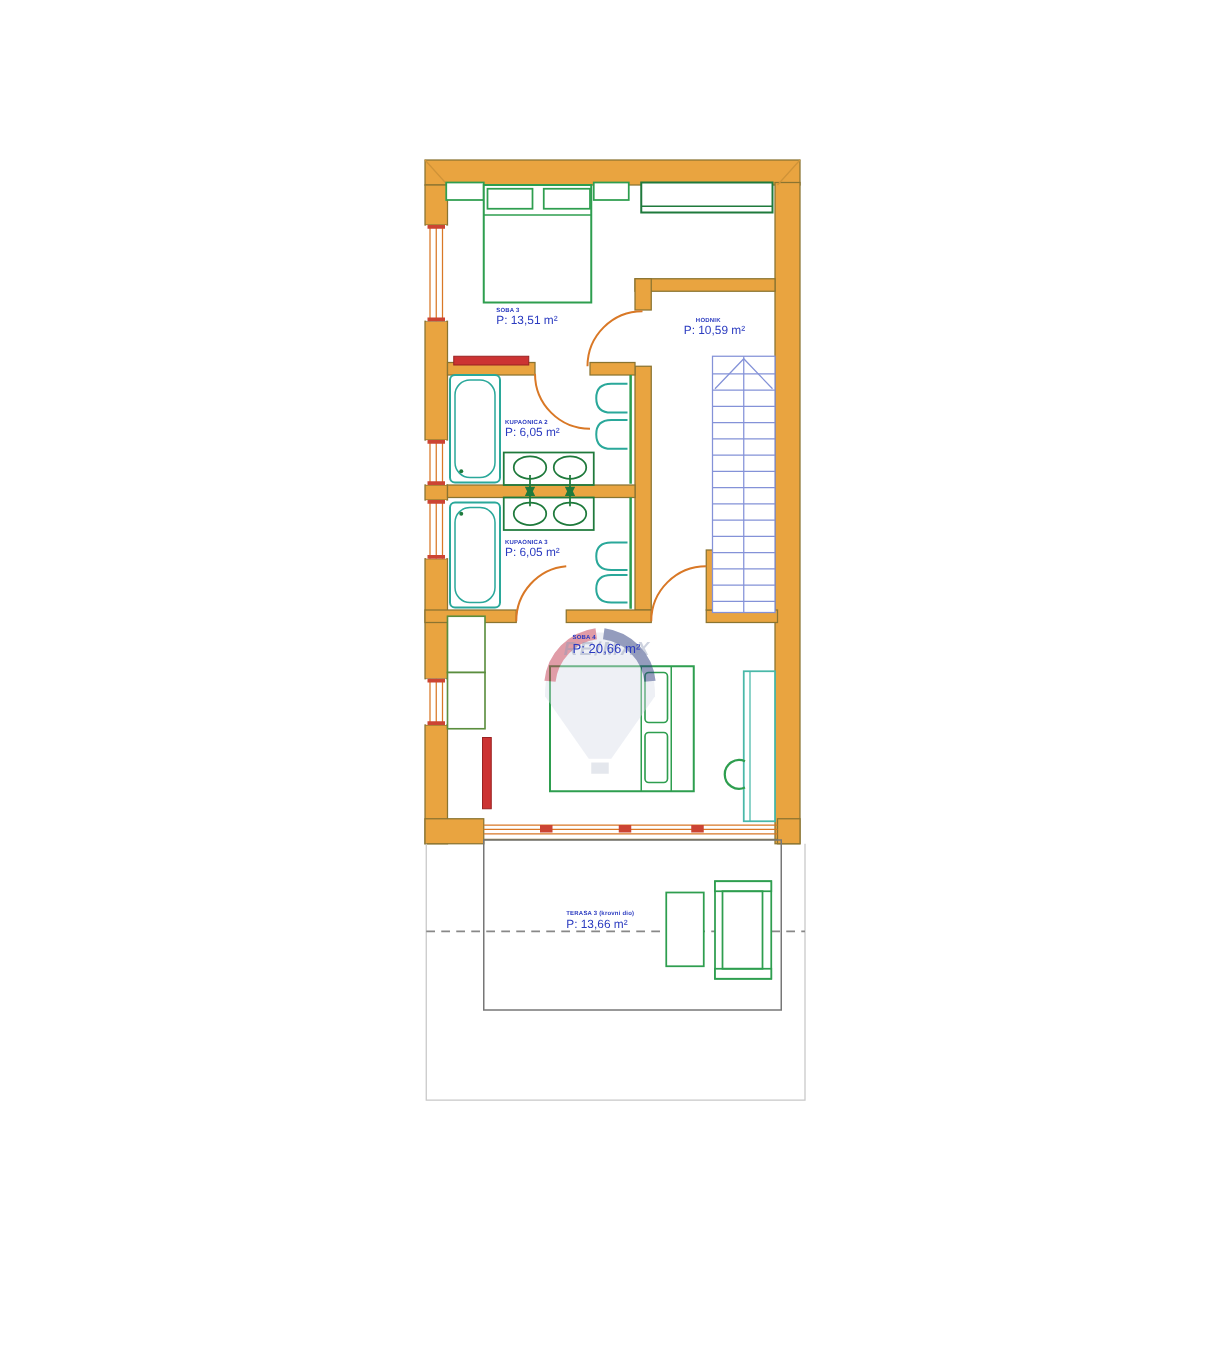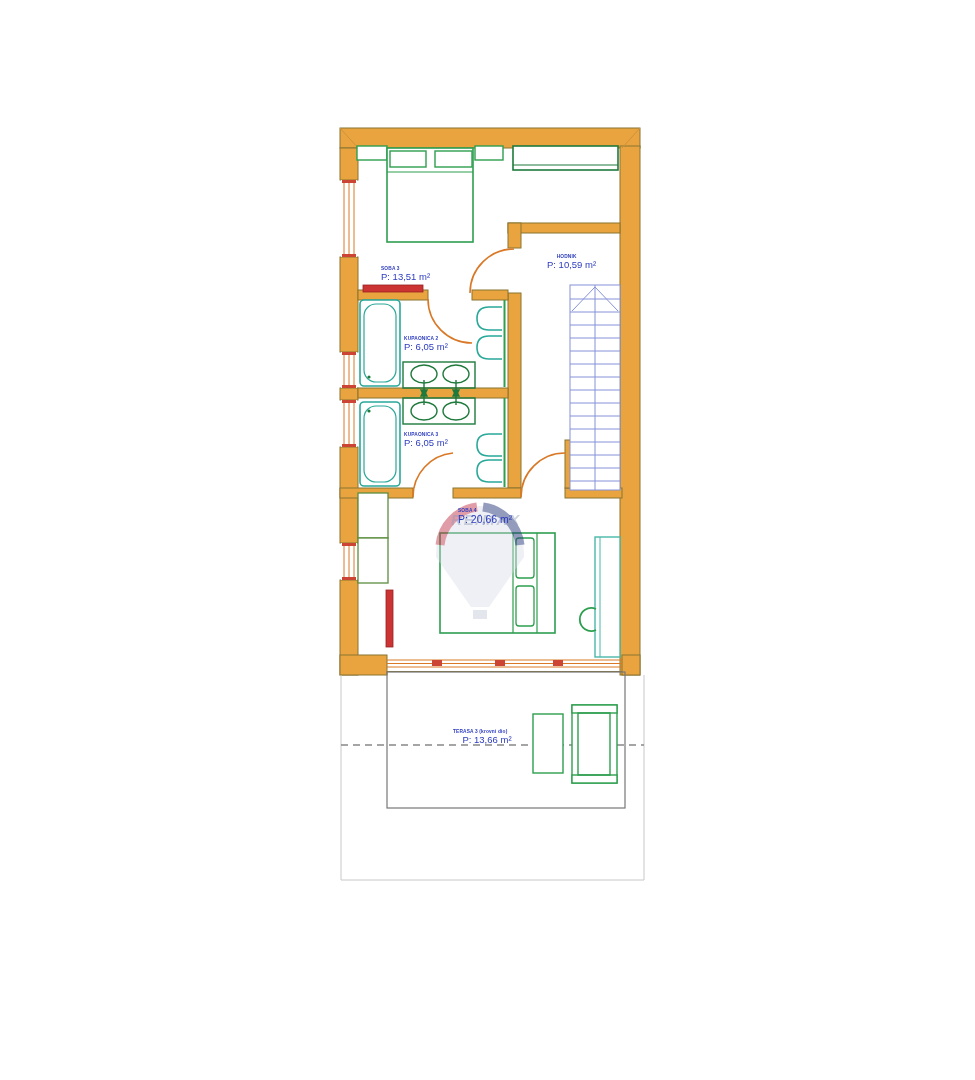--- a/index.html
+++ b/index.html
@@ -169,21 +169,21 @@
   <g opacity="0.5">
     <path d="M436,557 Q436,506 480,506 Q524,506 524,557 L489,607 L471,607 Z" fill="#D4DAE6" opacity="0.8"></path>
     <path d="M440,545 A43,43 0 0 1 477,507" stroke="#C23B52" stroke-width="9" fill="none"></path>
     <path d="M483,507 A43,43 0 0 1 520,545" stroke="#2B3B7E" stroke-width="9" fill="none"></path>
     <rect x="473" y="610" width="14" height="9" fill="#C9CFDC"></rect>
   </g>
 </svg>
 
 <div class="wm-text">RE/MAX</div>
 
-<div class="room-label" style="left:381px;top:246px;margin-top:20px;">
+<div class="room-label" style="left:397px;top:246px;">
   <div class="room-name">SOBA 3</div>
   <div class="room-area">P: 13,51 m²</div>
 </div>
 
 <div class="room-label" style="left:547px;top:254px;text-align:center;">
   <div class="room-name">HODNIK</div>
   <div class="room-area">P: 10,59 m²</div>
 </div>
 
 <div class="room-label" style="left:404px;top:336px;">
@@ -194,18 +194,18 @@
 <div class="room-label" style="left:404px;top:432px;">
   <div class="room-name">KUPAONICA 3</div>
   <div class="room-area">P: 6,05 m²</div>
 </div>
 
 <div class="room-label" style="left:458px;top:508px;">
   <div class="room-name">SOBA 4</div>
   <div class="room-area big">P: 20,66 m²</div>
 </div>
 
-<div class="room-label" style="left:453px;top:729px;text-align:center;">
+<div class="room-label" style="left:453px;top:729px;">
   <div class="room-name">TERASA 3 (krovni dio)</div>
   <div class="room-area">P: 13,66 m²</div>
 </div>
 
 </div>
 
 </body></html>

